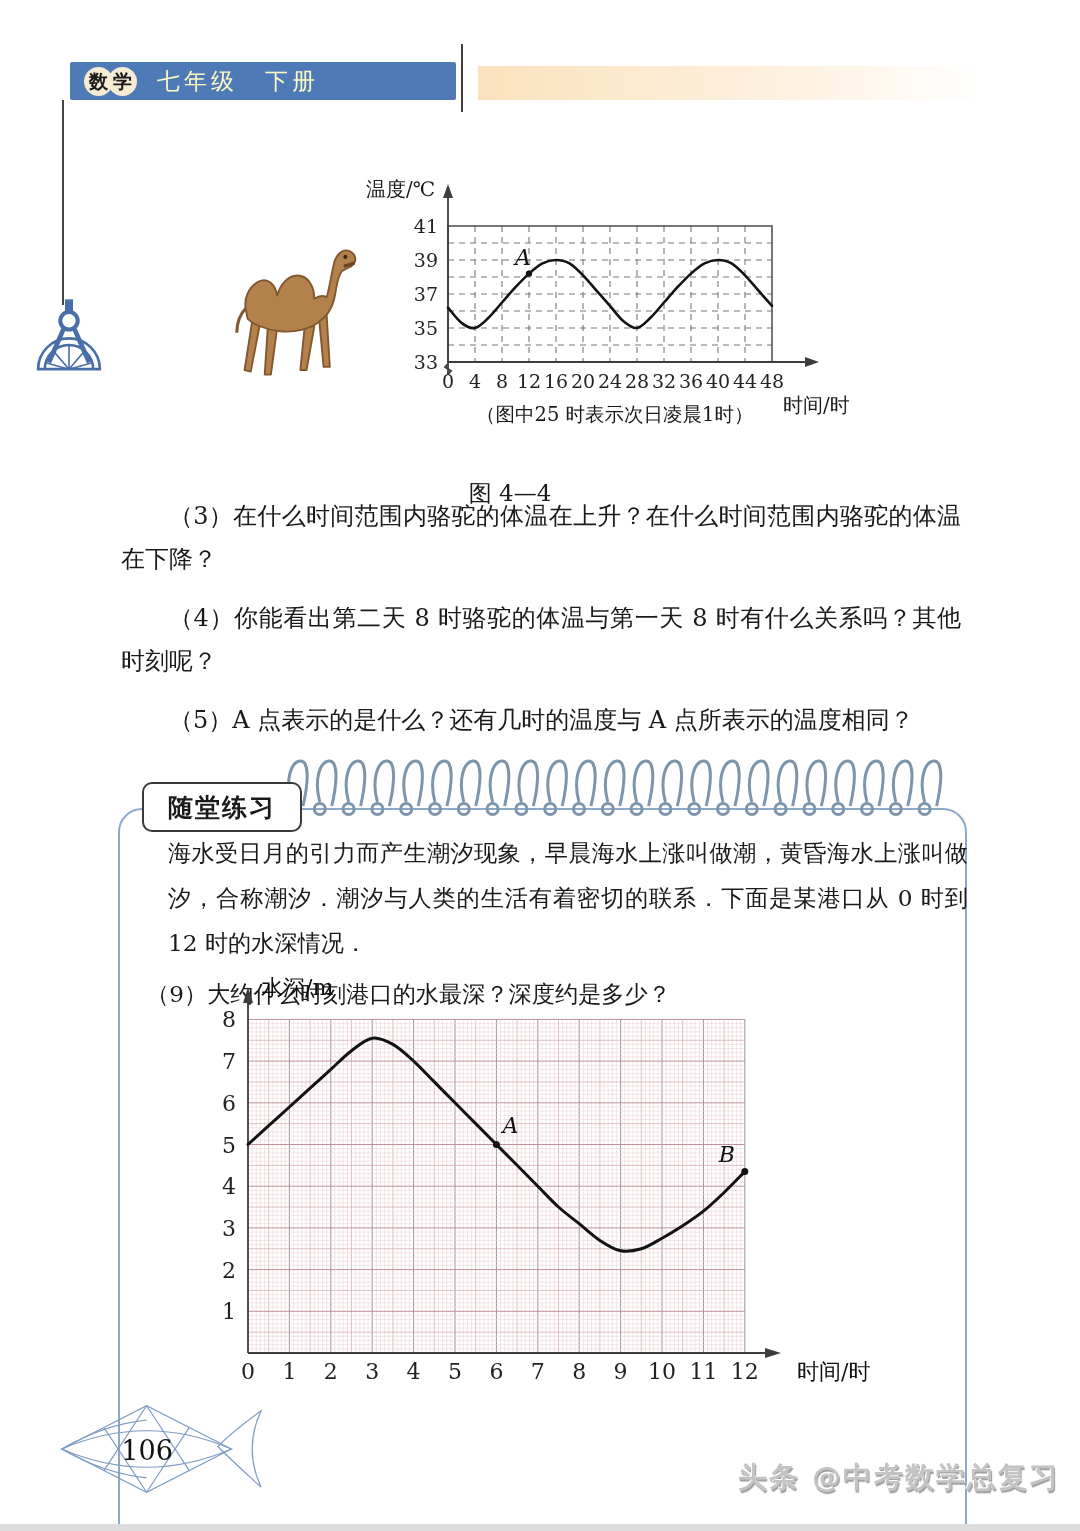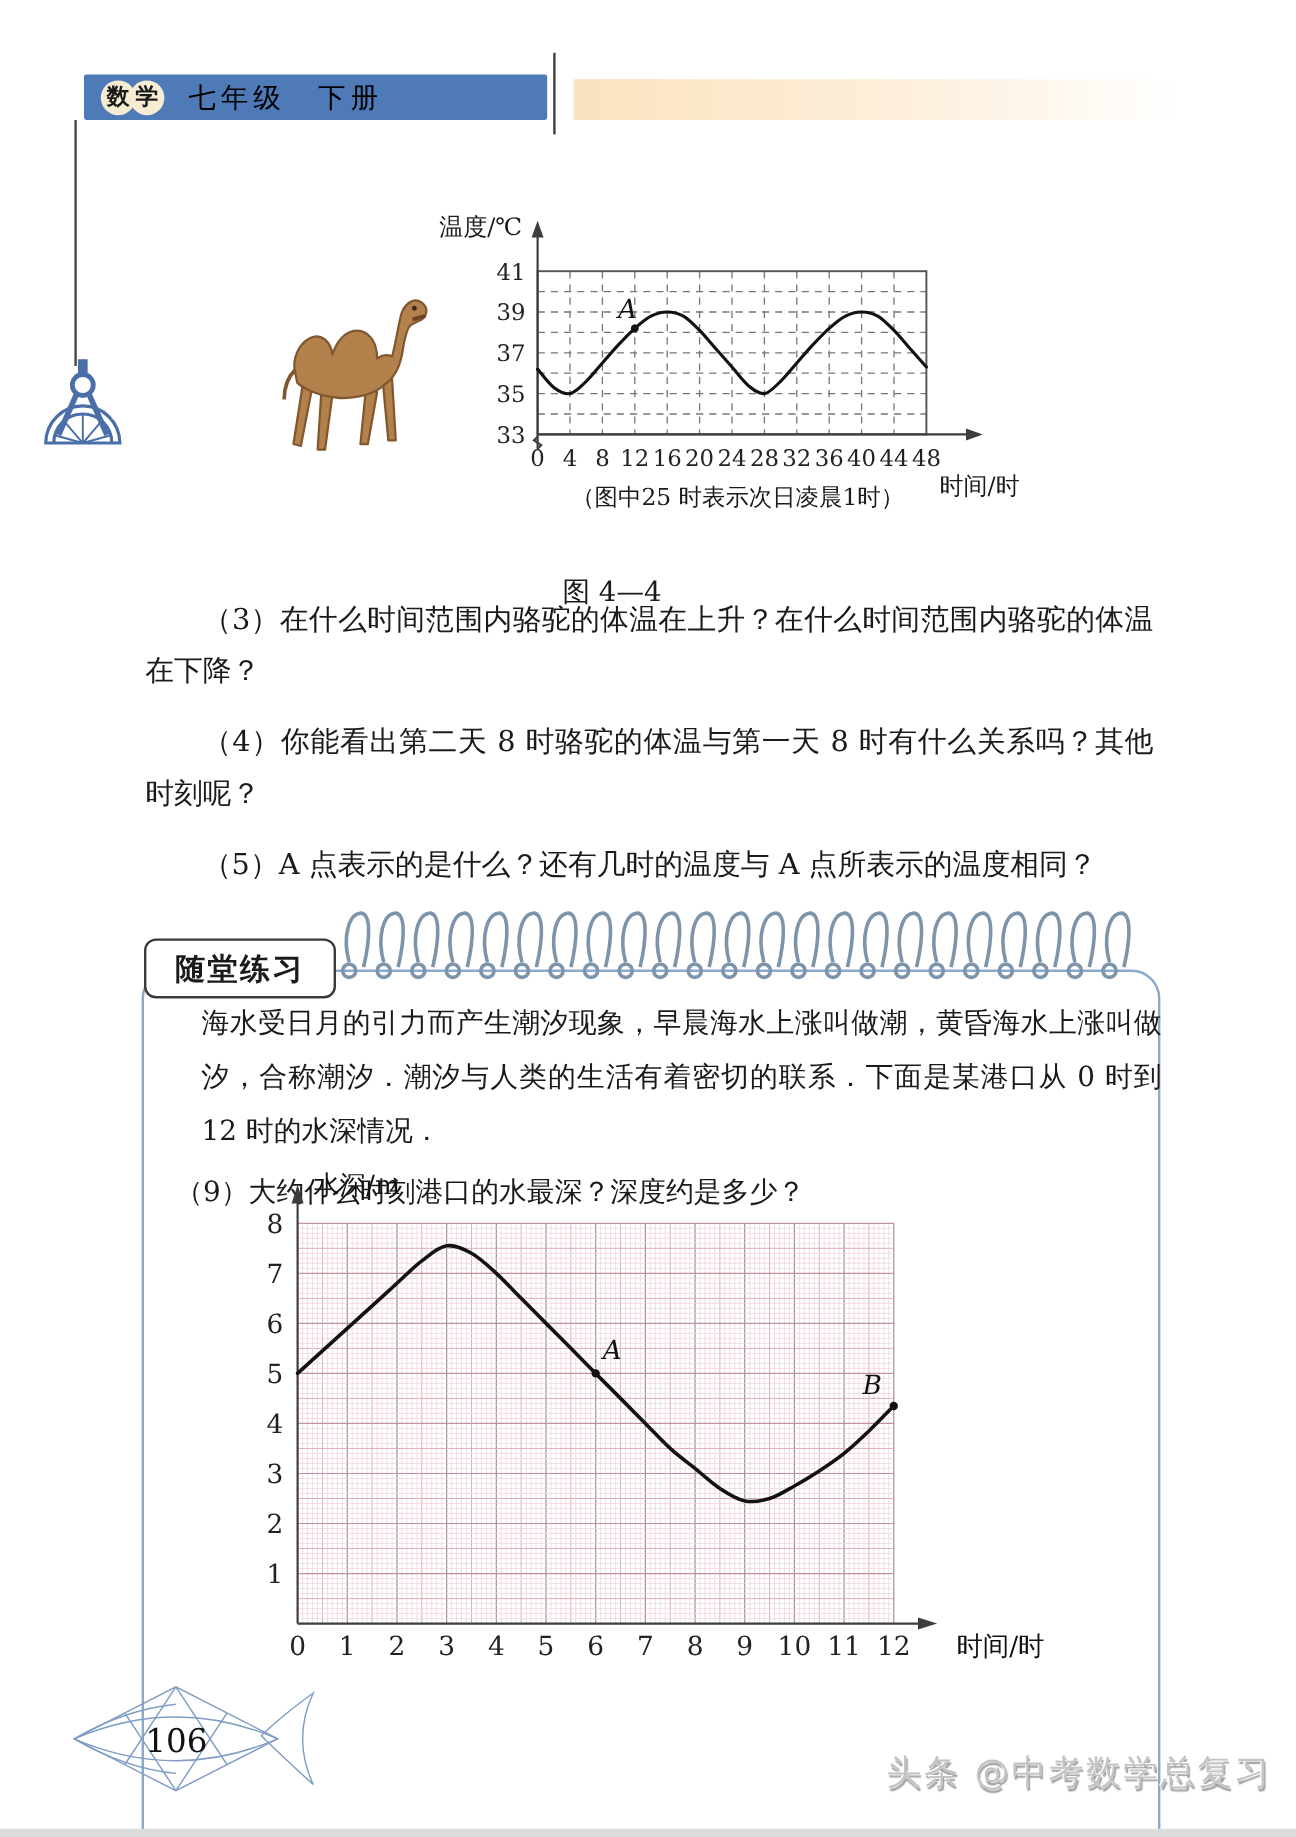--- a/index.html
+++ b/index.html
@@ -5,49 +5,49 @@
   html,body{margin:0;padding:0;background:#888;}
   .page{position:relative;width:1080px;height:1531px;background:#ffffff;overflow:hidden;
         font-family:"DejaVu Serif","Liberation Serif",serif;color:#1a1a1a;}
   
   .hdr-bar{position:absolute;left:70px;top:62px;width:386px;height:38px;background:#4e7ab8;
            display:flex;align-items:center;border-radius:2px;}
   .logo{display:flex;margin-left:14px;}
   .logo .c{width:29px;height:29px;border-radius:50%;background:#f6ecd4;color:#1a1a1a;
            font-weight:bold;font-size:19px;line-height:29px;text-align:center;}
   .logo .c2{margin-left:-5px;}
-  .hdr-title{color:#000000;font-size:23px;letter-spacing:4px;margin-left:20px;}
+  .hdr-title{color:#fef9c3;font-size:23px;letter-spacing:4px;margin-left:20px;}
   .hdr-sep{position:absolute;left:461px;top:44px;width:2px;height:68px;background:#3f3f3f;}
   .hdr-accent{position:absolute;left:478px;top:66px;width:532px;height:34px;
               background:linear-gradient(to right,#fbe2bd,#fdf0de 55%,#ffffff 95%);}
   .margin-line{position:absolute;left:62px;top:100px;width:2px;height:205px;background:#454545;}
   
   .fig1-ylabel{position:absolute;left:366px;top:176px;font-size:20px;}
   .fig1-xlabel{position:absolute;left:783px;top:392px;font-size:20px;}
   .fig1-note{position:absolute;left:476px;top:401px;font-size:19.5px;}
   .fig1-caption{position:absolute;left:420px;top:430px;width:180px;text-align:center;font-size:23px;margin-top:48px;}
   .qs{position:absolute;left:105px;top:479px;width:872px;font-size:24px;line-height:43px;}
   .qs p{margin:16px;text-indent:2em;text-align:justify;}
   
   .pbox{position:absolute;left:118px;top:808px;width:845px;height:790px;
         border:2px solid #8ca9c9;border-radius:24px;}
-  .plabel{position:absolute;left:120px;top:782px;width:156px;height:46px;background:#ffffff;
+  .plabel{position:absolute;left:142px;top:782px;width:156px;height:46px;background:#ffffff;
           border:2px solid #3a3a3a;border-radius:10px;font-size:25px;font-weight:bold;
           display:flex;align-items:center;justify-content:center;letter-spacing:2px;}
   .rings{position:absolute;left:283px;top:756px;width:680px;height:66px;}
   .pflow{position:absolute;left:146px;top:830px;width:812px;font-size:23.2px;line-height:45px;}
   .pflow .intro{margin:0 0 0 22px;width:800px;text-align:justify;}
   .pflow .q1{margin:6px 0 0 0;}
   
   .fig2{position:absolute;left:205px;top:975px;width:700px;height:445px;}
   
   .fish{position:absolute;left:55px;top:1392px;width:212px;height:114px;}
   .wmark{position:absolute;left:680px;top:1458px;width:380px;text-align:right;
          font-family:"DejaVu Sans","Liberation Sans",sans-serif;
-         font-size:29px;font-weight:normal;color:#c4c4c4;letter-spacing:2px;
+         font-size:29px;font-weight:bold;color:#c4c4c4;letter-spacing:2px;
          text-shadow:-1px -1px 0 #ffffff,1px 2px 1px #9e9e9e;}
   .botbar{position:absolute;left:0;top:1524px;width:1080px;height:7px;background:#dcdcdc;}
   
   .dash{stroke:#777;stroke-width:1.1;stroke-dasharray:6 5;}
   .frame{fill:none;stroke:#555;stroke-width:1.6;}
   .axis{stroke:#3d3d3d;stroke-width:1.8;fill:none;}
   .arrowfill{fill:#3d3d3d;stroke:none;}
   .tick{font:19px "DejaVu Serif","Liberation Serif",serif;fill:#222;}
   .tick2{font:22px "DejaVu Serif","Liberation Serif",serif;fill:#222;}
   .curve{fill:none;stroke:#121212;stroke-width:2.6;stroke-linecap:round;}

